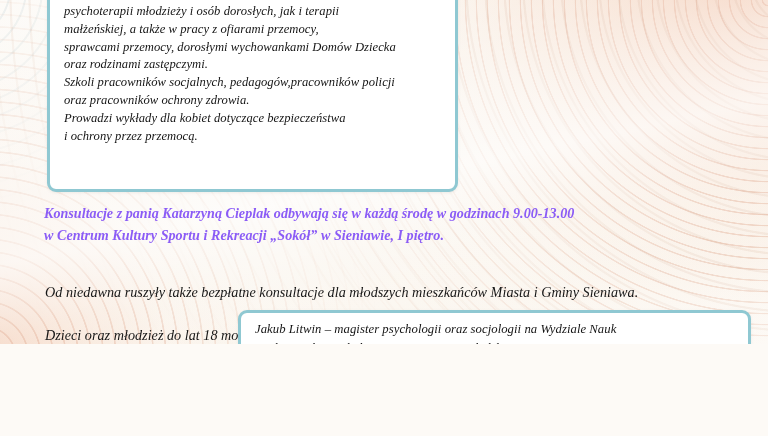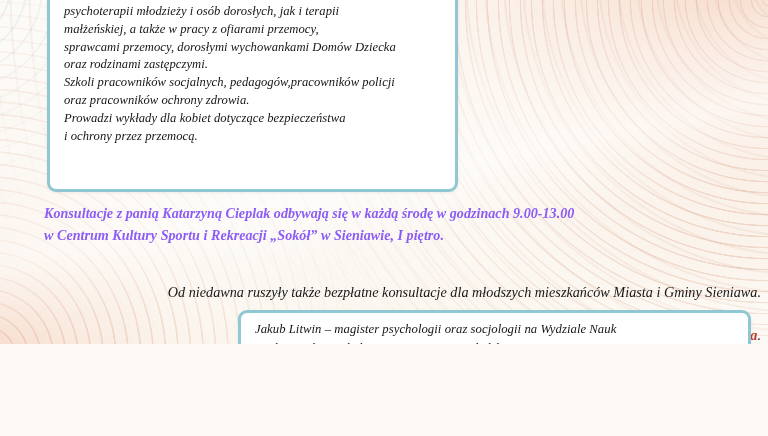--- a/index.html
+++ b/index.html
@@ -183,21 +183,20 @@
 
   #youth-note {
     left: 45px;
     top: 260px;
     width: 716px;
     font-style: italic;
     font-size: 14.2px;
     line-height: 21.7px;
     color: #171717;
     letter-spacing: 0.01px;
-    text-align: right;
   }
 
   .accent-name {
     color: #c0392b;
     font-weight: bold;
     font-style: italic;
   }
 </style>
 </head>
 <body>

